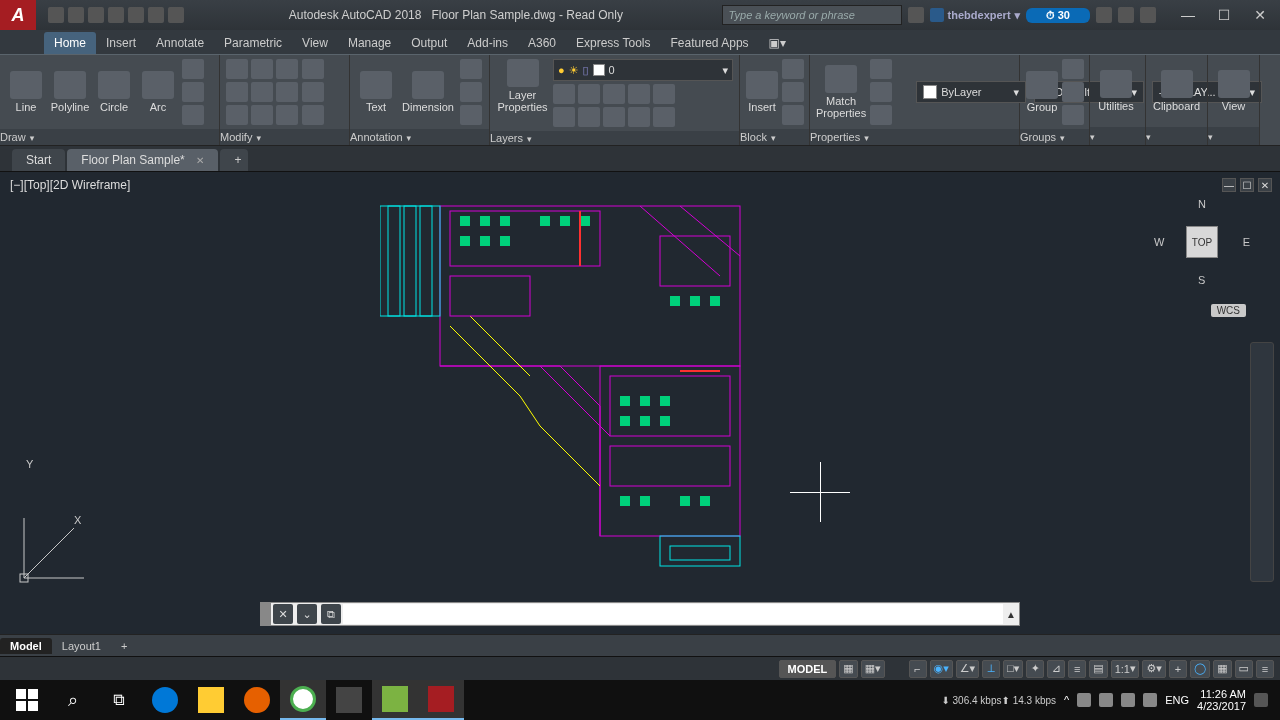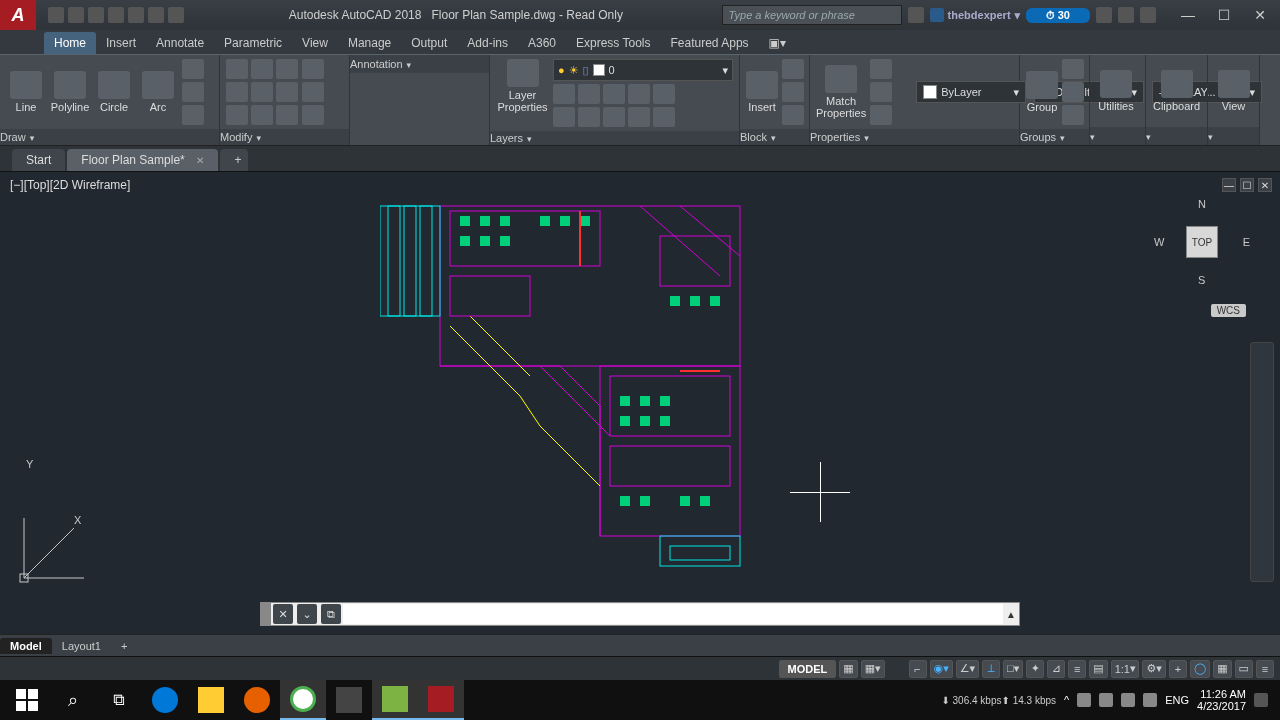--- a/index.html
+++ b/index.html
@@ -226,20 +226,35 @@
             <div></div>
           </div>
       </div>
       <div class="panel-title">
           <span>Modify</span>
           <span class="arrow"></span>
         </div>
     </div>
 
     <div class="panel" style="width:140px">
+      <div class="panel-body">
+        <div class="bigbtn">
+            <div class="ic"></div>
+            <span>Text</span>
+          </div>
+        <div class="bigbtn" style="width:56px">
+            <div class="ic"></div>
+            <span>Dimension</span>
+          </div>
+        <div class="gridcol">
+            <div></div>
+            <div></div>
+            <div></div>
+          </div>
+      </div>
       <div class="panel-title">
           <span>Annotation</span>
           <span class="arrow"></span>
         </div>
     </div>
 
     <div class="panel" style="width:250px">
       <div class="panel-body" style="flex-direction:row;align-items:flex-start">
         <div class="bigbtn" style="width:54px">
             <div class="ic"></div>

